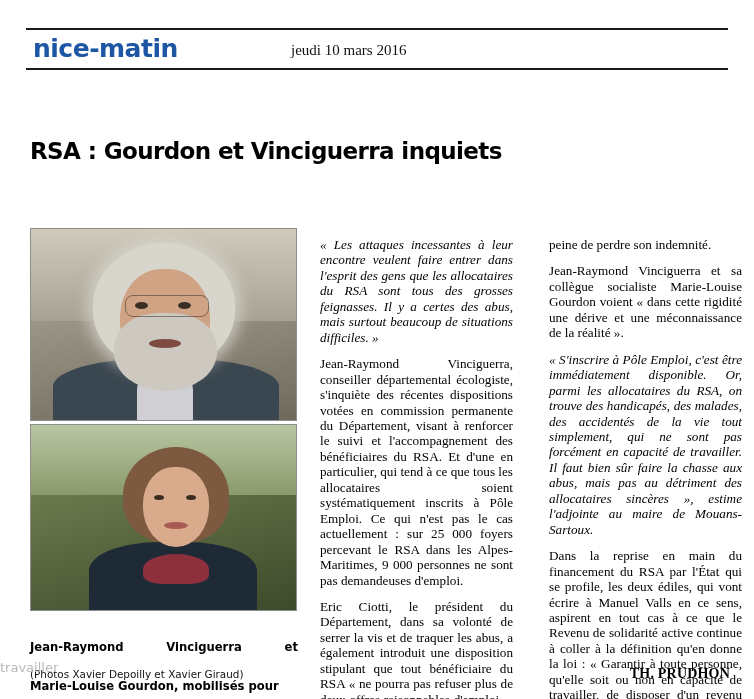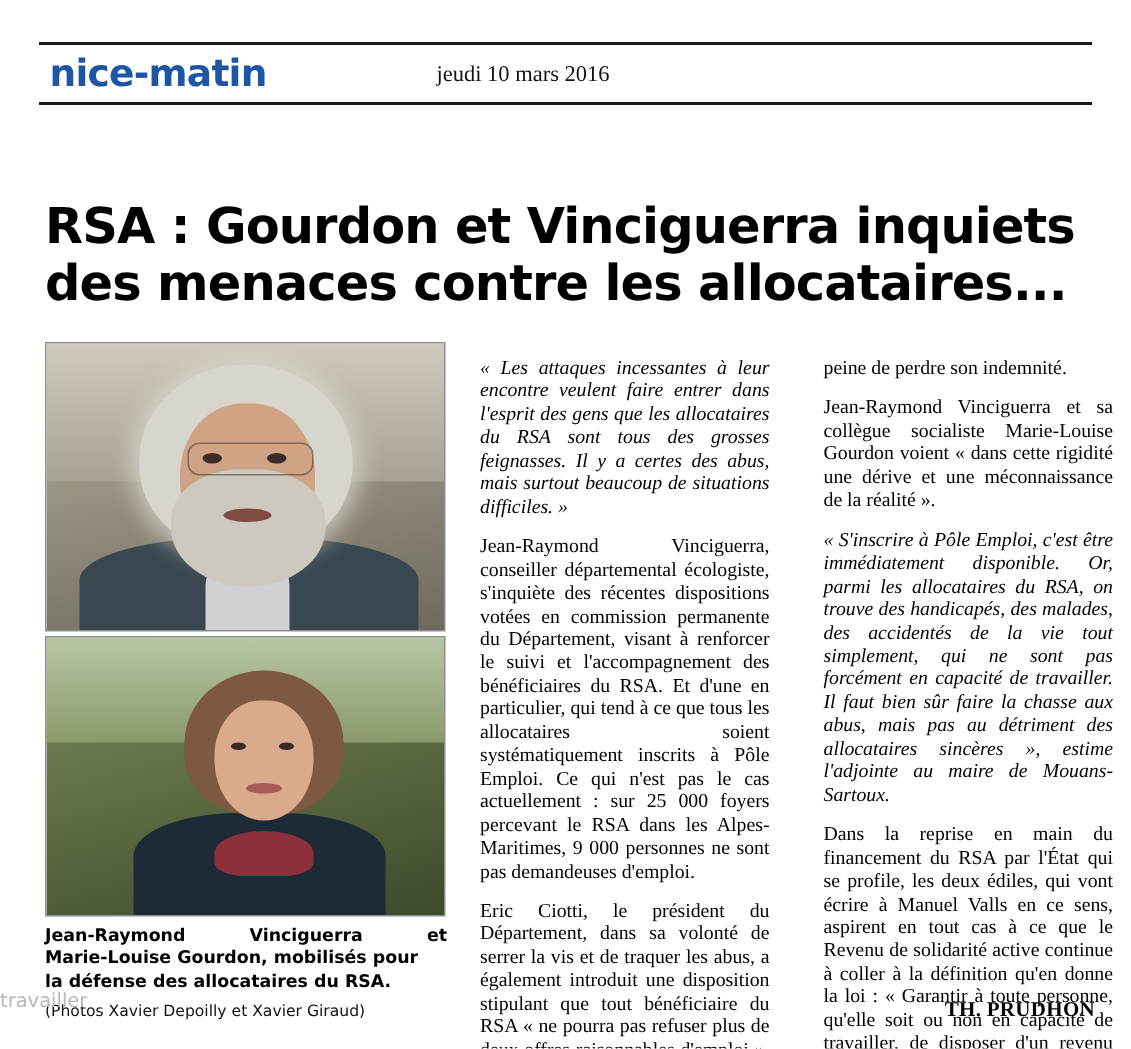--- a/index.html
+++ b/index.html
@@ -56,21 +56,21 @@
     white-space: nowrap;
   }
 
   
   .headline {
     position: absolute;
     left: 30px; top: 120px;
     width: 700px;
     font-family: "DejaVu Sans", sans-serif;
     font-weight: bold;
-    font-size: 33px;
+    font-size: 23px;
     line-height: 38px;
     letter-spacing: -0.6px;
     color: #000000;
     margin-top: 12px;
   }
   .headline .l2 { display: block; }
 
   
   .photo {
     position: absolute;
@@ -212,21 +212,21 @@
   .caption {
     position: absolute;
     left: 30px; top: 616px;
     width: 268px;
     font-family: "DejaVu Sans", sans-serif;
     font-weight: bold;
     font-size: 11.6px;
     line-height: 15.4px;
     color: #000000;
   }
-  .caption .cap-line { display: block; white-space: nowrap; }
+  .caption .cap-line { display: block; white-space: nowrap; margin-top: 24px; }
   .caption .cap-line.spread {
     display: flex;
     justify-content: space-between;
   }
   .credit {
     position: absolute;
     left: 30px; top: 668px;
     width: 280px;
     font-family: "DejaVu Sans", sans-serif;
     font-size: 10.4px;
@@ -274,21 +274,20 @@
 
 <div class="masthead">
   <div class="masthead-rule-top"></div>
   <div class="logo">nice-matin</div>
   <div class="dateline">jeudi 10 mars 2016</div>
   <div class="masthead-rule-bottom"></div>
 </div>
 
 <h1 class="headline">
   <span class="l1">RSA : Gourdon et Vinciguerra inquiets</span>
-  <span class="l2">des menaces contre les allocataires...</span>
 </h1>
 
 <div class="photo photo-1">
   <div class="p1-bg"></div>
   <div class="p1-blur"></div>
   <div class="p1-body"></div>
   <div class="p1-shirt"></div>
   <div class="p1-hair"></div>
   <div class="p1-face"></div>
   <div class="p1-beard"></div>

